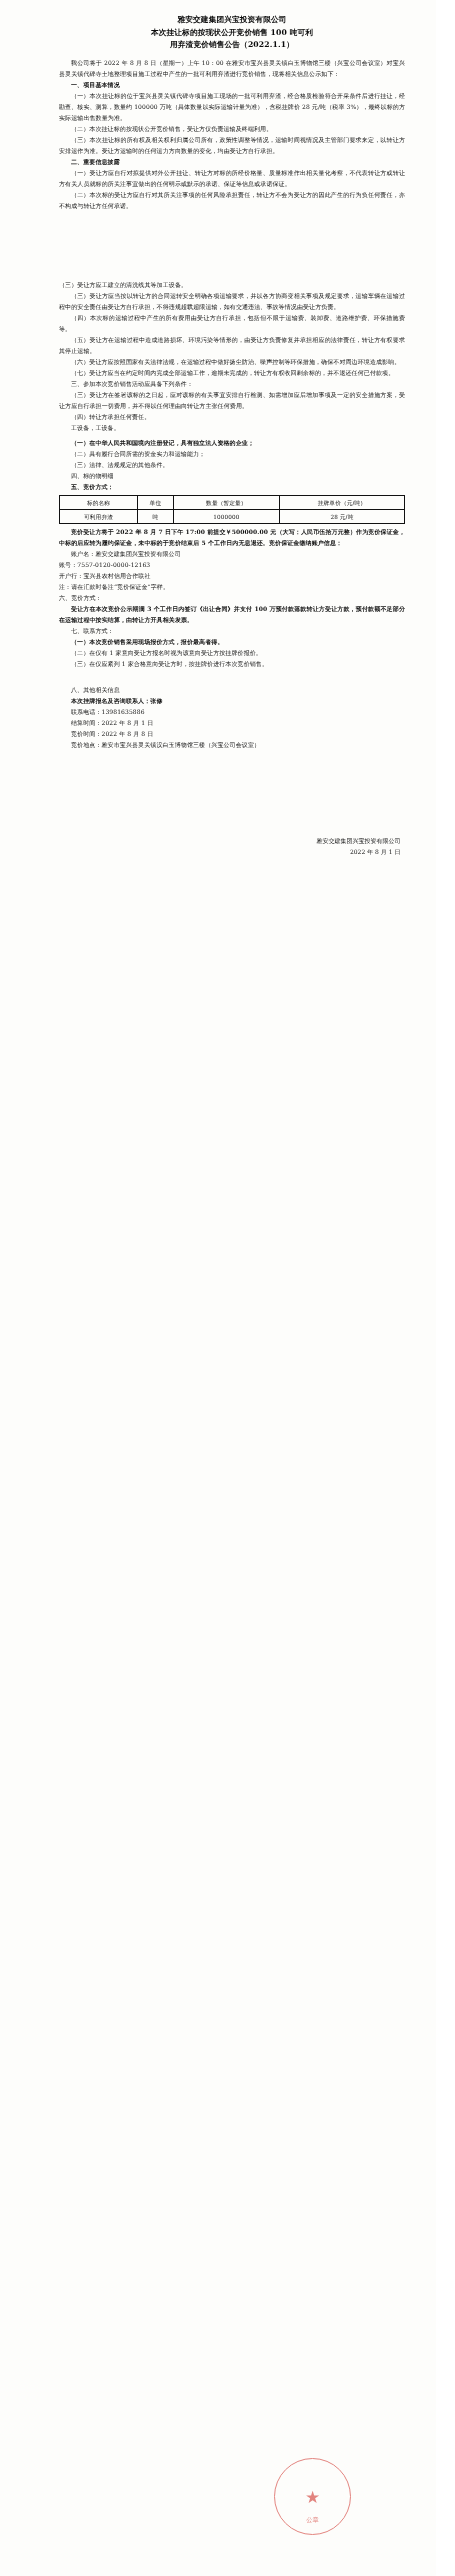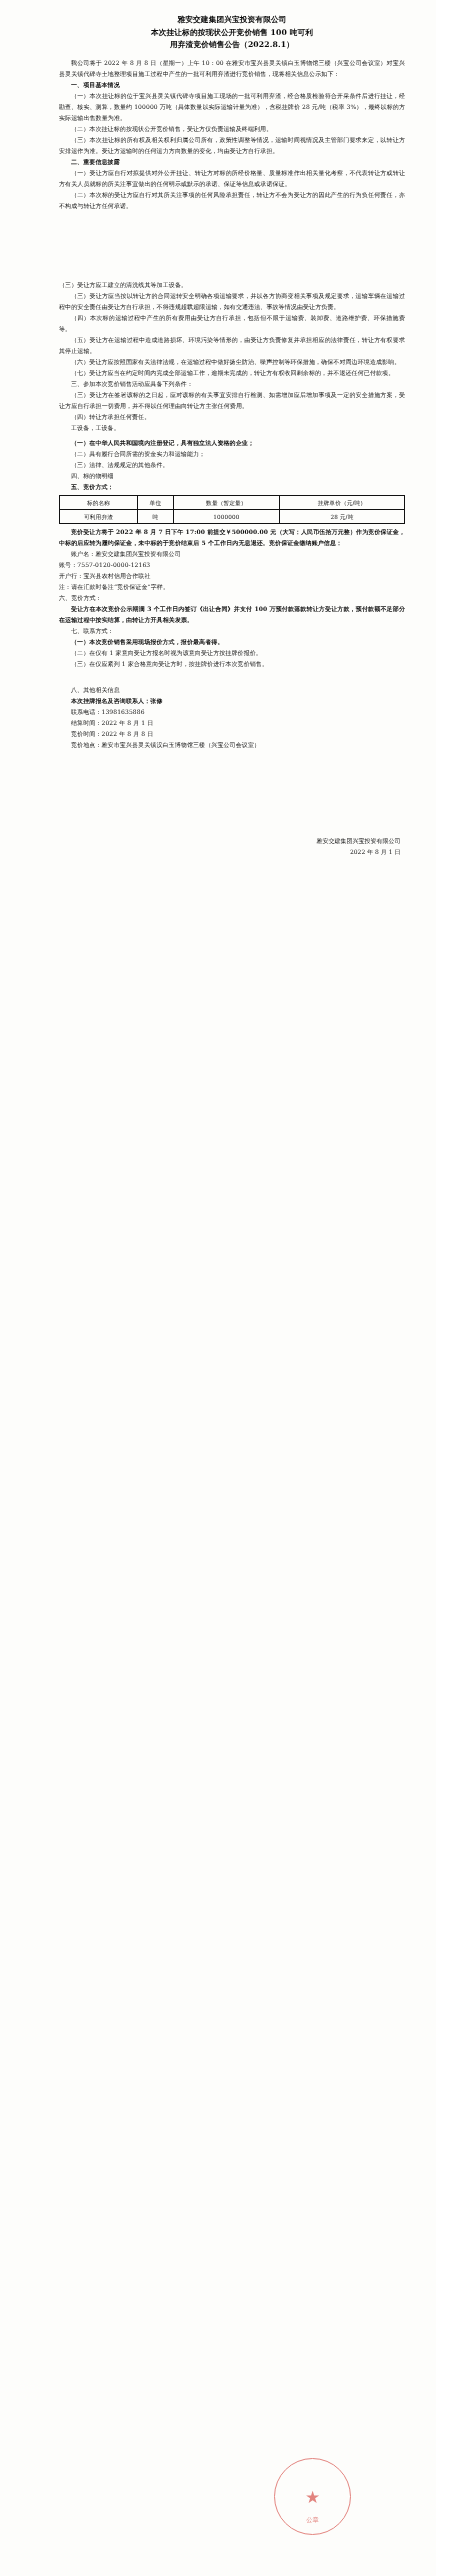--- a/index.html
+++ b/index.html
@@ -125,21 +125,21 @@
 </style>
 </head>
 <body>
 
 <div class="page">
   <div class="sheet">
 
     <div class="title-block">
       <div class="title-line">雅安交建集团兴宝投资有限公司</div>
       <div class="title-line">本次挂让标的按现状公开竞价销售 100 吨可利</div>
-      <div class="title-line">用弃渣竞价销售公告（2022.8.1）</div>
+      <div class="title-line">用弃渣竞价销售公告（2022.1.1）</div>
     </div>
 
     <div class="body-text">
       <p class="p">我公司将于 2022 年 8 月 8 日（星期一）上午 10：00 在雅安市宝兴县灵关镇白玉博物馆三楼（兴宝公司会议室）对宝兴县灵关镇代碑寺土地整理项目施工过程中产生的一批可利用弃渣进行竞价销售，现将相关信息公示如下：</p>
       <p class="p h">一、项目基本情况</p>
       <p class="p">（一）本次挂让标的位于宝兴县灵关镇代碑寺项目施工现场的一批可利用弃渣，经合格质检验符合开采条件后进行挂让，经勘查、核实、测算，数量约 100000 万吨（具体数量以实际运输计量为准），含税挂牌价 28 元/吨（税率 3%），最终以标的方实际运输出售数量为准。</p>
       <p class="p">（二）本次挂让标的按现状公开竞价销售，受让方仅负责运输及终端利用。</p>
       <p class="p">（三）本次挂让标的所有权及相关权利归属公司所有，政策性调整等情况，运输时间视情况及主管部门要求来定，以转让方安排运作为准。受让方运输时的任何运力方向数量的变化，均由受让方自行承担。</p>
       <p class="p h">二、重要信息披露</p>
       <p class="p">（一）受让方应自行对拟提供对外公开挂让、转让方对标的所经价格量、质量标准作出相关量化考察，不代表转让方或转让方有关人员就标的所关注事宜做出的任何明示或默示的承诺、保证等信息或承诺保证。</p>

